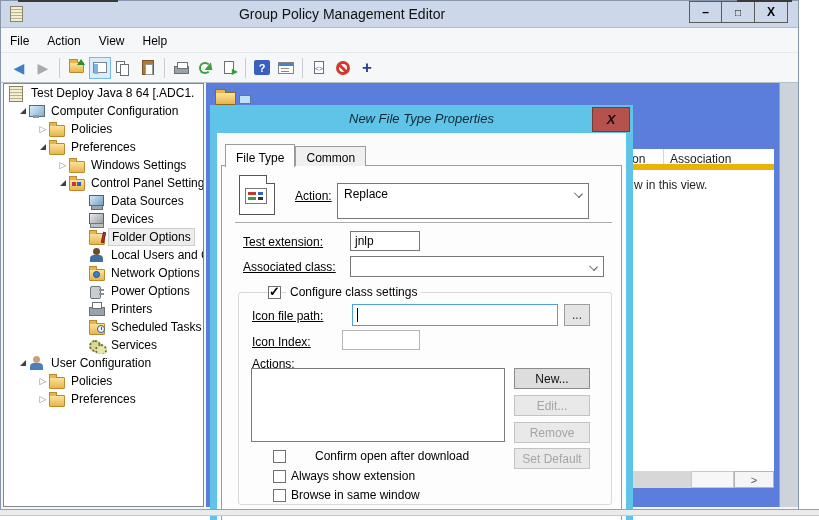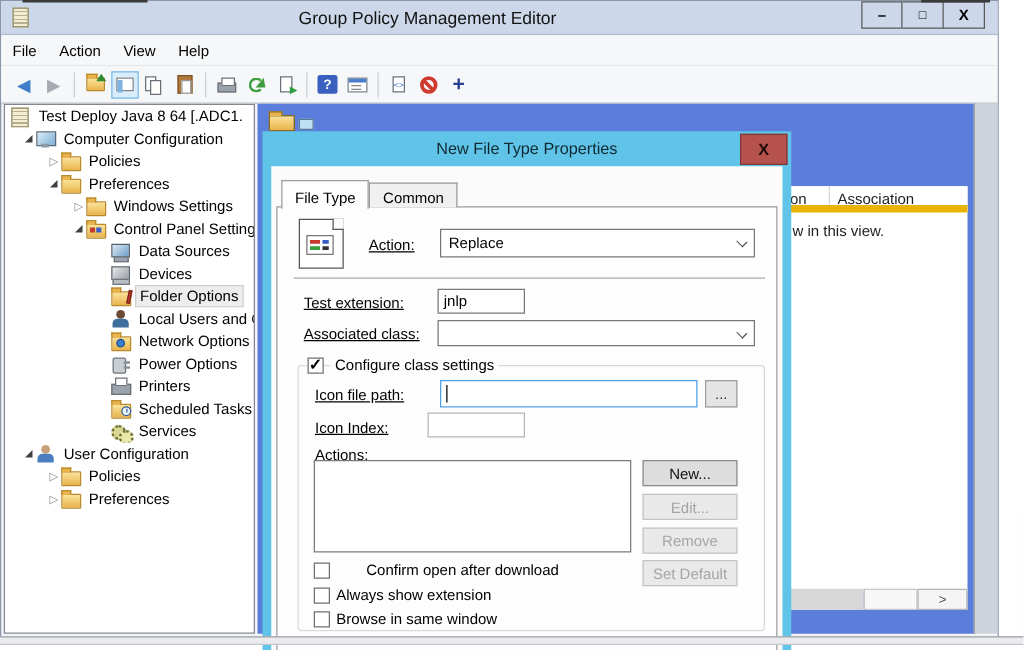--- a/index.html
+++ b/index.html
@@ -103,21 +103,21 @@
   .lh.c2 { flex:1; border-right:none; }
   .emptytext { font-size:12px; color:#1e1e1e; padding:8px 4px 0 4px; white-space:nowrap; }
   .hscroll { position:absolute; left:423px; top:388px; width:145px; height:17px; display:flex; }
   .hs-track { width:62px; height:100%; background:#d7d7d7; }
   .hs-thumb { width:43px; height:100%; background:#f7f7f7; border:1px solid #c8c8c8; }
   .hs-btn { flex:1; background:#f5f5f5; border:1px solid #b5b5b5; color:#555; font-size:11px; display:flex; align-items:center; justify-content:center; }
   .rightstrips { position:absolute; right:0; top:82px; width:19px; height:424px; background:#cdd3da; border-left:1px solid #9aa1a9; }
 
   
   .dialog { position:absolute; left:210px; top:105px; width:423px; height:415px; background:#5fc4e7; z-index:10; }
-  .dlg-title { position:absolute; left:0; top:0; width:100%; height:28px; color:#0d2833; }
+  .dlg-title { position:absolute; left:0; top:0; width:100%; height:28px; color:#0d2833;font-style:italic; }
   .dlg-title .txt { position:absolute; left:0; right:0; top:6px; text-align:center; font-size:13px; color:#102a33; }
   .dlg-close { position:absolute; right:3px; top:2px; width:38px; height:25px; background:#b5524e; border:1px solid #7c3835; color:#1d0c0b; font-weight:bold; font-size:13px; display:flex; align-items:center; justify-content:center; }
   .dlg-body { position:absolute; left:7px; top:28px; right:7px; bottom:0; background:#fbfbfb; }
   .tabs { position:absolute; left:8px; top:10px; display:flex; align-items:flex-end; z-index:3; }
   .tab { font-size:12px; color:#000; border:1px solid #9b9b9b; border-bottom:none; padding:4px 10px 3px 10px; background:#f0f0f0; height:20px; }
   .tab.active { background:#fdfdfd; height:23px; padding-top:6px; position:relative; top:1px; }
   .tabpanel { position:absolute; left:4px; right:4px; top:32px; bottom:-10px; border:1px solid #9b9b9b; background:#fdfdfd; }
 
   .ft-icon { position:absolute; left:22px; top:42px; width:36px; height:40px; background:#fff; border:1px solid #555; }
   .ft-icon .ear { position:absolute; right:-1px; top:-1px; width:0; height:0; border-left:9px solid transparent; border-top:9px solid #fbfbfb; }
@@ -128,21 +128,21 @@
 
   .lbl12 { position:absolute; font-size:12px; color:#000; white-space:nowrap;text-decoration:underline; }
   .combo { position:absolute; border:1px solid #787878; background:#fff; font-size:12px; color:#000; padding:3px 18px 0 6px; }
   .combo .chev { position:absolute; right:6px; top:6px; width:7px; height:7px; border-right:1px solid #555; border-bottom:1px solid #555; transform:rotate(45deg) scale(1,0.8); }
   .txtin { position:absolute; border:1px solid #787878; background:#fff; font-size:12px; color:#000; padding:2px 4px; }
   .txtin.light { border-color:#b5b5b5; }
   .txtin.focus { border:1px solid #4f9ee8; }
   .caret { position:absolute; left:4px; top:3px; width:1px; height:14px; background:#000; }
   .hline { position:absolute; height:1px; background:#ababab; }
   .groupbox { position:absolute; border:1px solid #d9d9d9; border-radius:3px; }
-  .cbrow { position:absolute; display:flex; align-items:center; font-size:12px; color:#000; white-space:nowrap; }
+  .cbrow { position:absolute; display:flex; align-items:center; font-size:12px; color:#000; white-space:nowrap;margin-left:22px; }
   .cb { width:13px; height:13px; border:1px solid #707070; background:#fff; margin-right:5px; position:relative; flex:0 0 13px; }
   .cb.checked::after { content:"✓"; position:absolute; left:0px; top:-3px; font-size:13px; font-weight:bold; color:#000; }
   .legendbg { background:#fdfdfd; padding:0 4px; }
   .listbox { position:absolute; border:1px solid #7a7a7a; background:#fff; }
   .btn { position:absolute; width:76px; height:21px; font-size:12px; display:flex; align-items:center; justify-content:center; }
   .btn.en { background:#dddddd; border:1px solid #8c8c8c; color:#111; }
   .btn.dis { background:#e9e9e9; border:1px solid #c3c3c3; color:#a5a5a5; }
   .btn-dots { position:absolute; width:26px; height:22px; background:#e4e4e4; border:1px solid #9c9c9c; font-size:12px; color:#333; display:flex; align-items:center; justify-content:center; }
 
   .bottomband { position:absolute; left:0; top:509px; width:819px; height:7px; background:#e9ebed; border-top:1px solid #9aa0a8; border-bottom:1px solid #c4c8cc; z-index:20; }
@@ -359,21 +359,21 @@
         <span class="tab">Common</span>
       </div>
       <div class="tabpanel"></div>
 
       <div class="ft-icon">
         <span class="ear"></span>
           <span class="earline"></span>
           <span class="inner"></span>
       </div>
       <span class="lbl12" style="left:78px;top:56px;">Action:</span>
-      <div class="combo" style="left:135px;top:50px;width:252px;height:23px;">
+      <div class="combo" style="left:120px;top:50px;width:252px;height:36px;">
         <span>Replace</span><span class="chev"></span>
       </div>
 
       <div class="hline" style="left:18px;top:89px;width:377px;"></div>
 
       <span class="lbl12" style="left:26px;top:102px;">Test extension:</span>
       <div class="txtin" style="left:133px;top:98px;width:70px;height:20px;">jnlp</div>
 
       <span class="lbl12" style="left:26px;top:127px;">Associated class:</span>
       <div class="combo" style="left:133px;top:123px;width:254px;height:21px;">

